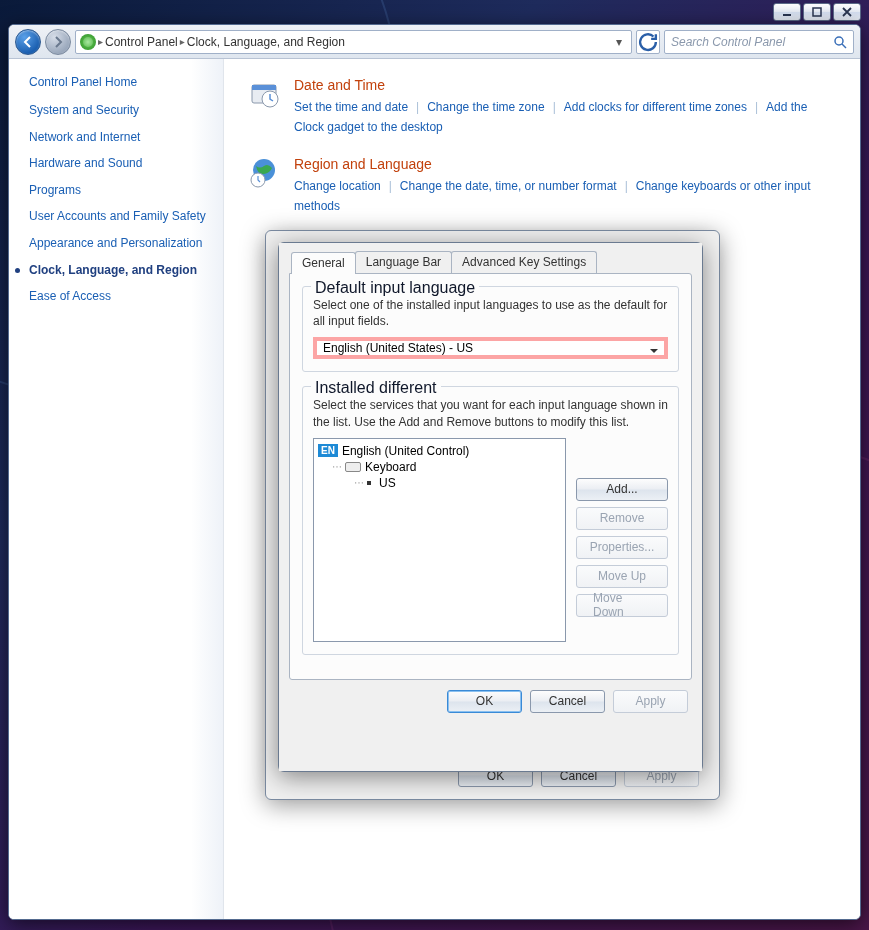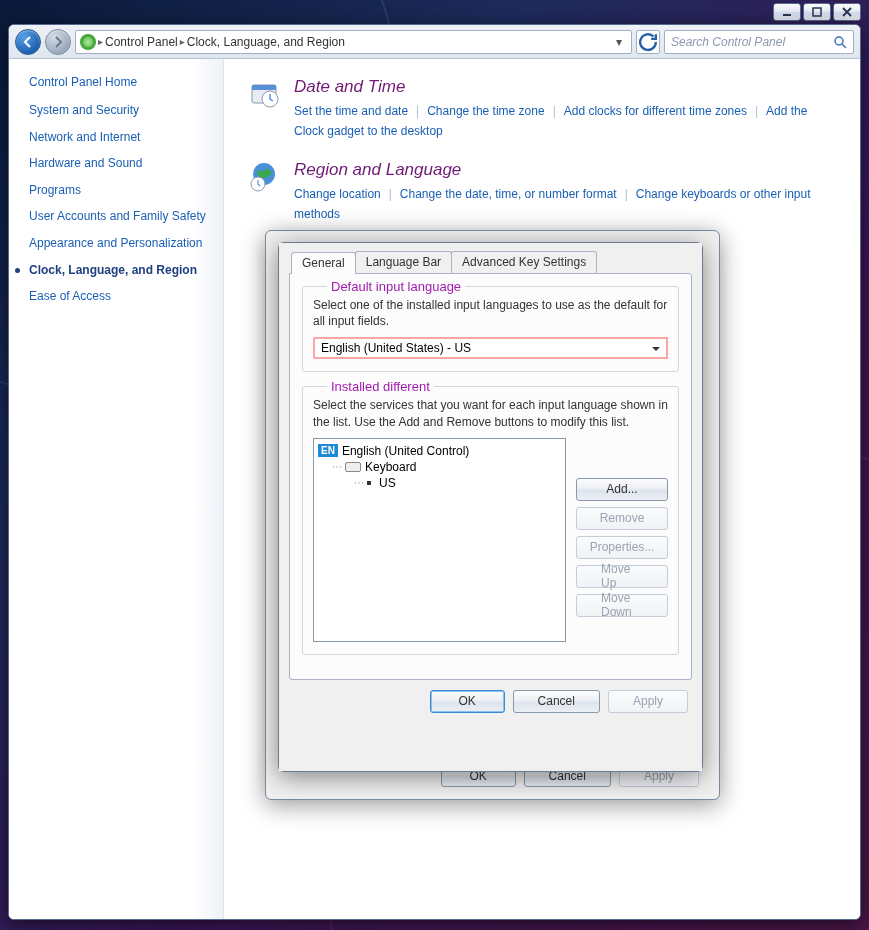--- a/index.html
+++ b/index.html
@@ -89,21 +89,21 @@
   }
   .sidehead{color:#1a5fb4;font-size:12px;margin-bottom:14px;cursor:default;}
   .sidelink{color:#1a5fb4;font-size:12px;margin-bottom:11px;cursor:pointer;line-height:1.3;}
   .sidelink.current{color:#204080;font-weight:bold;position:relative;}
   .sidelink.current::before{content:"";position:absolute;left:-14px;top:5px;width:5px;height:5px;background:#204080;border-radius:50%;}
   
   .content{flex:1;padding:18px 24px;}
   .catrow{display:flex;gap:14px;margin-bottom:18px;}
   .caticon{width:32px;height:32px;flex:none;}
   .catlinks{flex:1;}
-  .cattitle{color:#701a75;font-size:17px;margin-bottom:4px;font-style:italic;}
+  .cattitle{color:#c2410c;font-size:14px;margin-bottom:4px;}
   .sublinks{color:#1a5fb4;font-size:12px;line-height:1.7;}
   .sublinks span{cursor:pointer;}
   .sublinks .pipe{color:#aac0d8;margin:0 8px;cursor:default;}
   
   
   .underdialog{
     position:absolute; left:265px; top:230px; width:455px; height:570px;
     background:#f0f0f0; border:1px solid #7a8aa0;
     border-radius:6px; box-shadow:0 5px 25px rgba(0,0,0,.4);
   }
@@ -140,45 +140,45 @@
     border:1px solid #aab4c2;border-bottom:none;border-radius:3px 3px 0 0;
     margin-right:-1px;color:#333;cursor:pointer;
   }
   .tab.active{background:#fcfcfc;position:relative;top:1px;padding-bottom:4px;text-align:right;}
   .tabpanel{
     border:1px solid #aab4c2;background:#fcfcfc;
     padding:12px 12px 10px;
     border-radius:0 3px 3px 3px;
   }
   .groupbox{border:1px solid #cfd6e0;border-radius:3px;padding:10px 10px 12px;margin-bottom:14px;position:relative;}
-  .grouplabel{position:absolute;top:-8px;left:24px;background:#fcfcfc;padding:0 4px;font-size:13px;color:#a21caf;}
+  .grouplabel{position:absolute;top:-8px;left:8px;background:#fcfcfc;padding:0 4px;font-size:16px;color:#0f172a;}
   .groupdesc{font-size:12px;color:#333;line-height:1.35;margin-bottom:8px;}
   .combo{
-    width:100%;height:22px;border:2px solid #fca5a5;background:#fff;
+    width:100%;height:22px;border:4px solid #fca5a5;background:#fff;
     display:flex;align-items:center;padding:0 6px;font-size:12px;position:relative;
   }
   .combo::after{content:"";position:absolute;right:6px;top:8px;border:4px solid transparent;border-top-color:#333;}
   
   .serviceswrap{display:flex;gap:10px;}
   .listbox{
     flex:1;height:204px;border:1px solid #8a98ac;background:#fff;padding:4px;font-size:12px;
   }
   .treerow{display:flex;align-items:center;gap:4px;padding:1px 0;}
   .enbadge{background:#1e8ad6;color:#fff;font-size:10px;font-weight:bold;padding:1px 3px;}
   .kbicon{width:16px;height:10px;border:1px solid #888;border-radius:2px;background:#eee;display:inline-block;}
   .treedots{color:#999;font-size:10px;letter-spacing:-1px;}
   .bullet{width:4px;height:4px;background:#333;display:inline-block;}
   
   .btncol{display:flex;flex-direction:column;gap:6px;width:92px;margin-top:40px;}
   .btn{
     height:23px;font-size:12px;
     background:linear-gradient(#fdfdfd,#ebeef3 48%,#dde4ed 52%,#ecf0f5);
     border:1px solid #8a98ac;border-radius:3px;
     display:flex;align-items:center;justify-content:center;color:#333;cursor:pointer;
-    padding:0 24px;
+    padding:0 16px;
   }
   .btn[data-disabled="true"]{color:#9aa4b2;border-color:#c4ccd8;background:linear-gradient(#fafbfc,#f0f2f5);cursor:default;}
   .btn.default{border-color:#3a8ad6;box-shadow:inset 0 0 0 1px #8ac0f0;}
   
   .dlgbottom{display:flex;justify-content:flex-end;gap:8px;padding:10px 4px 0;}
   .dlgbottom .btn{min-width:75px;}
 </style>
 </head>
 <body>
 

